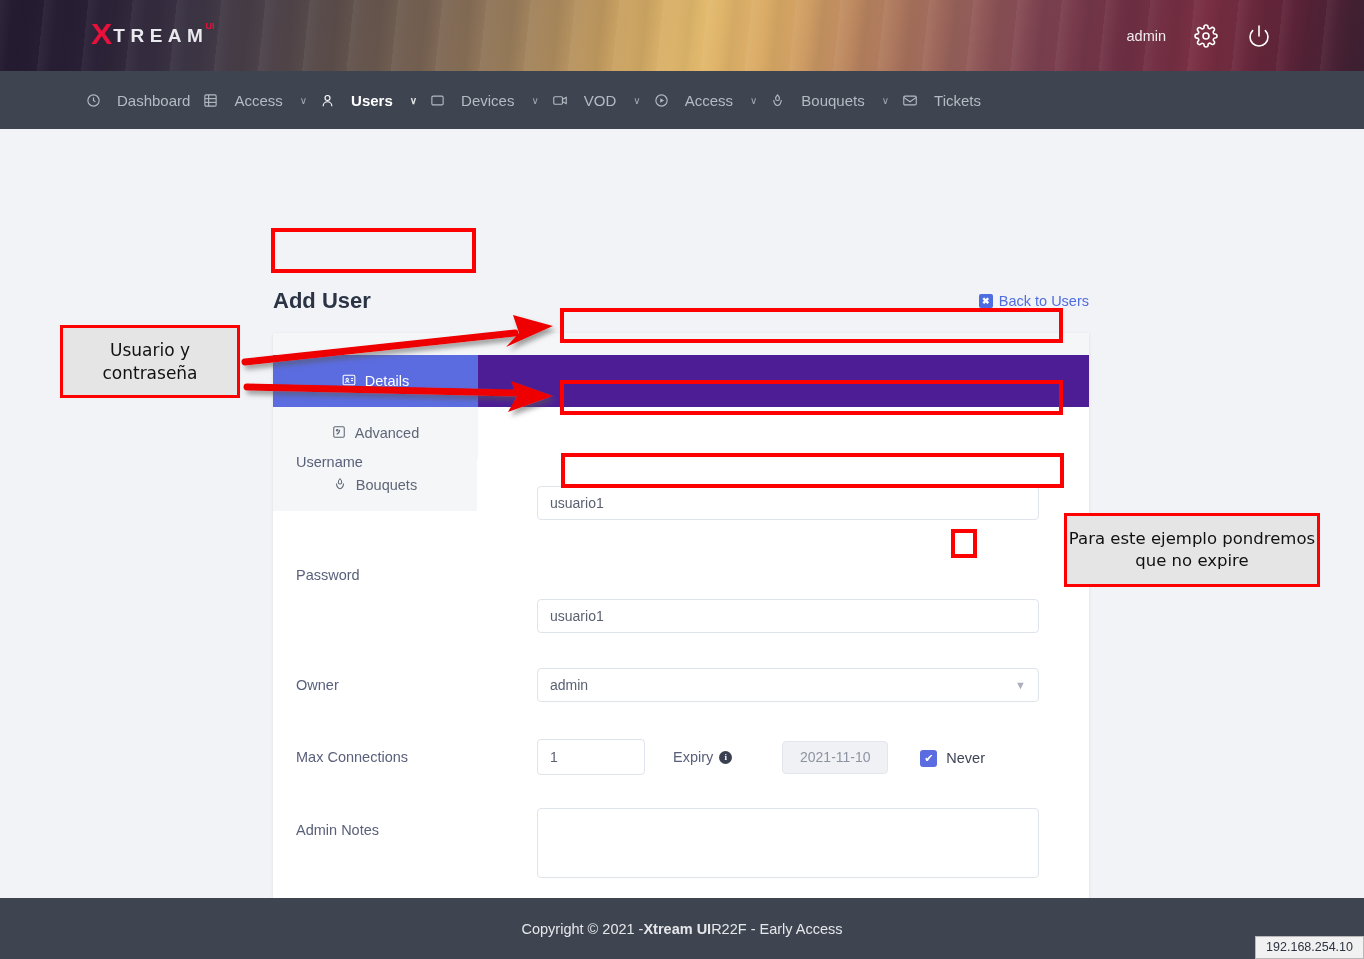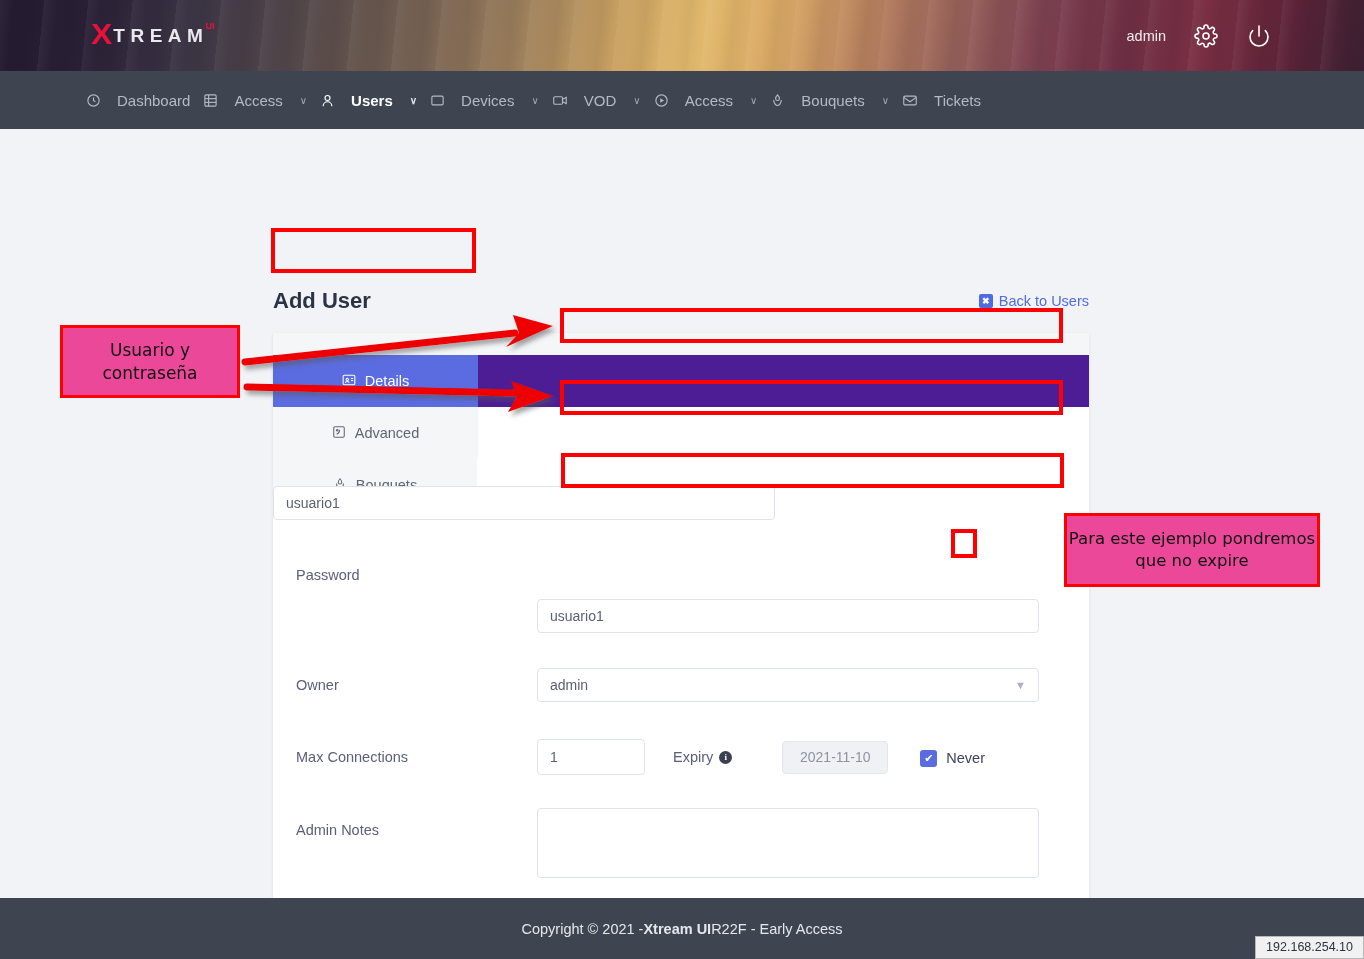--- a/index.html
+++ b/index.html
@@ -227,21 +227,21 @@
     position:absolute; right:0; bottom:0;
     background:#f1f1f1; border:1px solid #b8b8b8;
     padding:3px 10px 4px 10px;
     font-size:12.5px; color:#2d3340;
     font-family:"Liberation Sans", sans-serif;
   }
 
   
   .ann {
     position:absolute;
-    background:#ec4899;
+    background:#e5e5e5;
     border:3px solid #ff0000;
     display:flex; align-items:center; justify-content:center;
     text-align:center;
     color:#111111;
     font-family:"DejaVu Sans", sans-serif;
     font-size:17px;
     line-height:1.35;
     z-index:40;
   }
   #ann-left { left:60px; top:325px; width:180px; height:73px; }
@@ -422,20 +422,21 @@
               <path d="M6 11c0 5 3 9 6 9s6-4 6-9"></path>
             </svg>
         </span>
         <span>Bouquets</span>
       </div>
     </div>
 
     <div class="form">
 
       <div class="frow" style="margin-bottom:38px;">
+        <div class="flabel">Username</div>
         <input class="finput" type="text" value="usuario1" style="">
       </div>
 
       <div class="frow" style="margin-bottom:35px;">
         <div class="flabel">Password</div>
         <input class="finput" type="text" value="usuario1" style="">
       </div>
 
       <div class="frow" style="margin-bottom:37px;">
         <div class="flabel">Owner</div>

